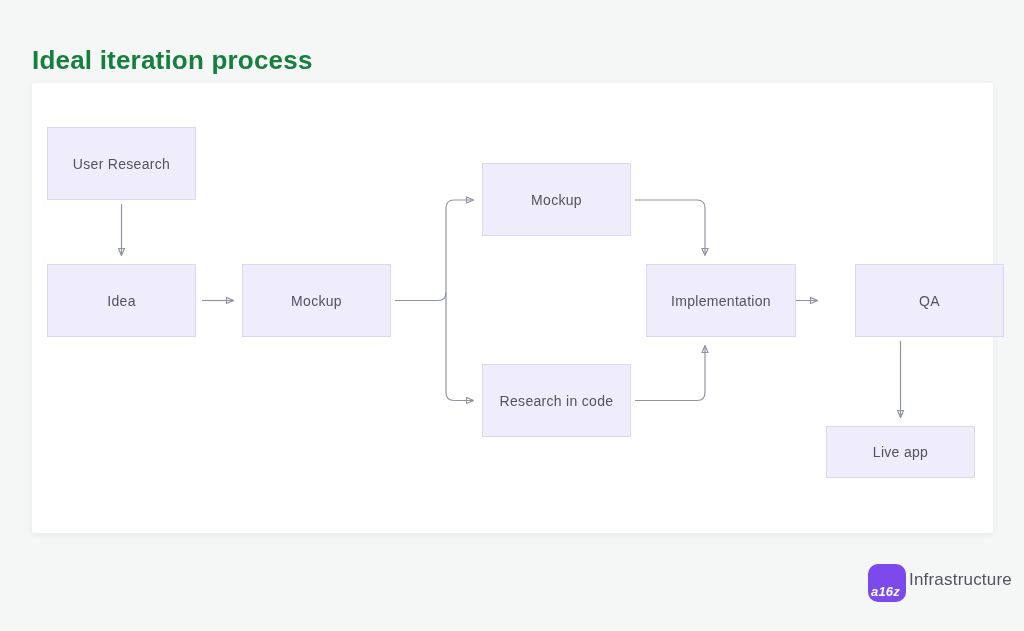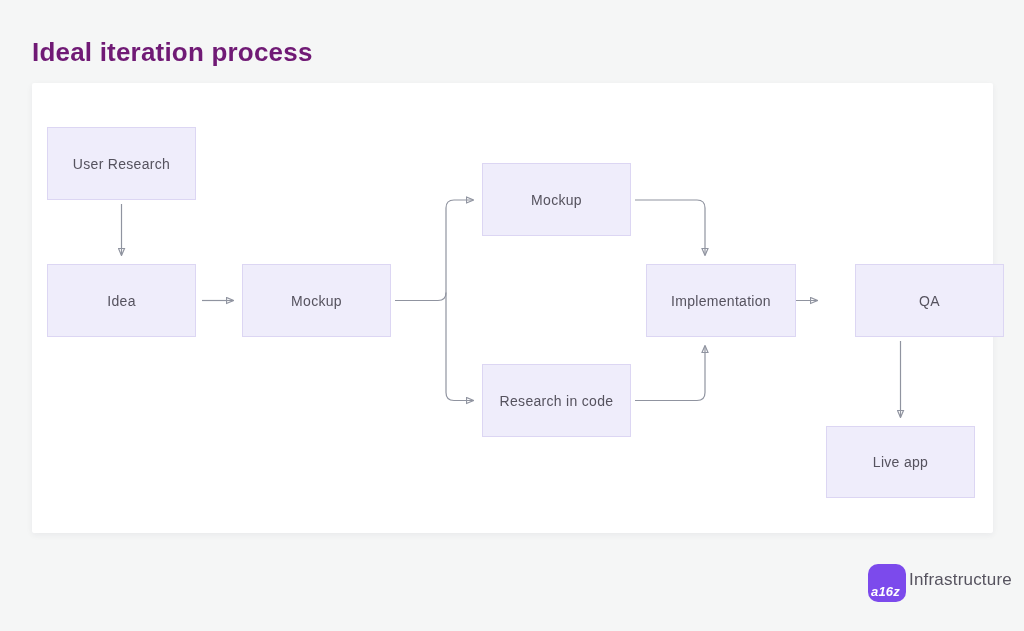--- a/index.html
+++ b/index.html
@@ -8,25 +8,25 @@
     width: 1024px;
     height: 631px;
     background: #f5f6f6;
     font-family: "Liberation Sans", sans-serif;
     overflow: hidden;
     position: relative;
   }
   .page-title {
     position: absolute;
     left: 32px;
-    top: 20px;
+    top: 28px;
     font-size: 26px;
     font-weight: 700;
     letter-spacing: 0.2px;
-    color: #701a75;
+    color: #15803d;
   }
   .card {
     position: absolute;
     left: 32px;
     top: 83px;
     width: 961px;
     height: 450px;
     background: #ffffff;
     border-radius: 2px;
     box-shadow: 0 2px 6px rgba(30, 30, 60, 0.06);
@@ -58,21 +58,21 @@
     color: #55525e;
     box-sizing: border-box;
   }
   .n-user-research { left: 15px;  top: 44px;  }
   .n-idea          { left: 15px;  top: 181px; text-align: center; }
   .n-mockup        { left: 210px; top: 181px; }
   .n-mockup2       { left: 450px; top: 80px;  }
   .n-prototype     { left: 450px; top: 281px; }
   .n-implementation{ left: 598px; top: 181px; width: 150px; margin-left: 16px; }
   .n-qa            { left: 794px; top: 181px; margin-left: 29px; }
-  .n-live-app      { left: 794px; top: 343px; height: 72px; }
+  .n-live-app      { left: 794px; top: 343px; height: 52px; }
   .footer-logo {
     position: absolute;
     left: 868px;
     top: 564px;
     display: flex;
     align-items: flex-end;
   }
   .logo-mark {
     width: 38px;
     height: 38px;

